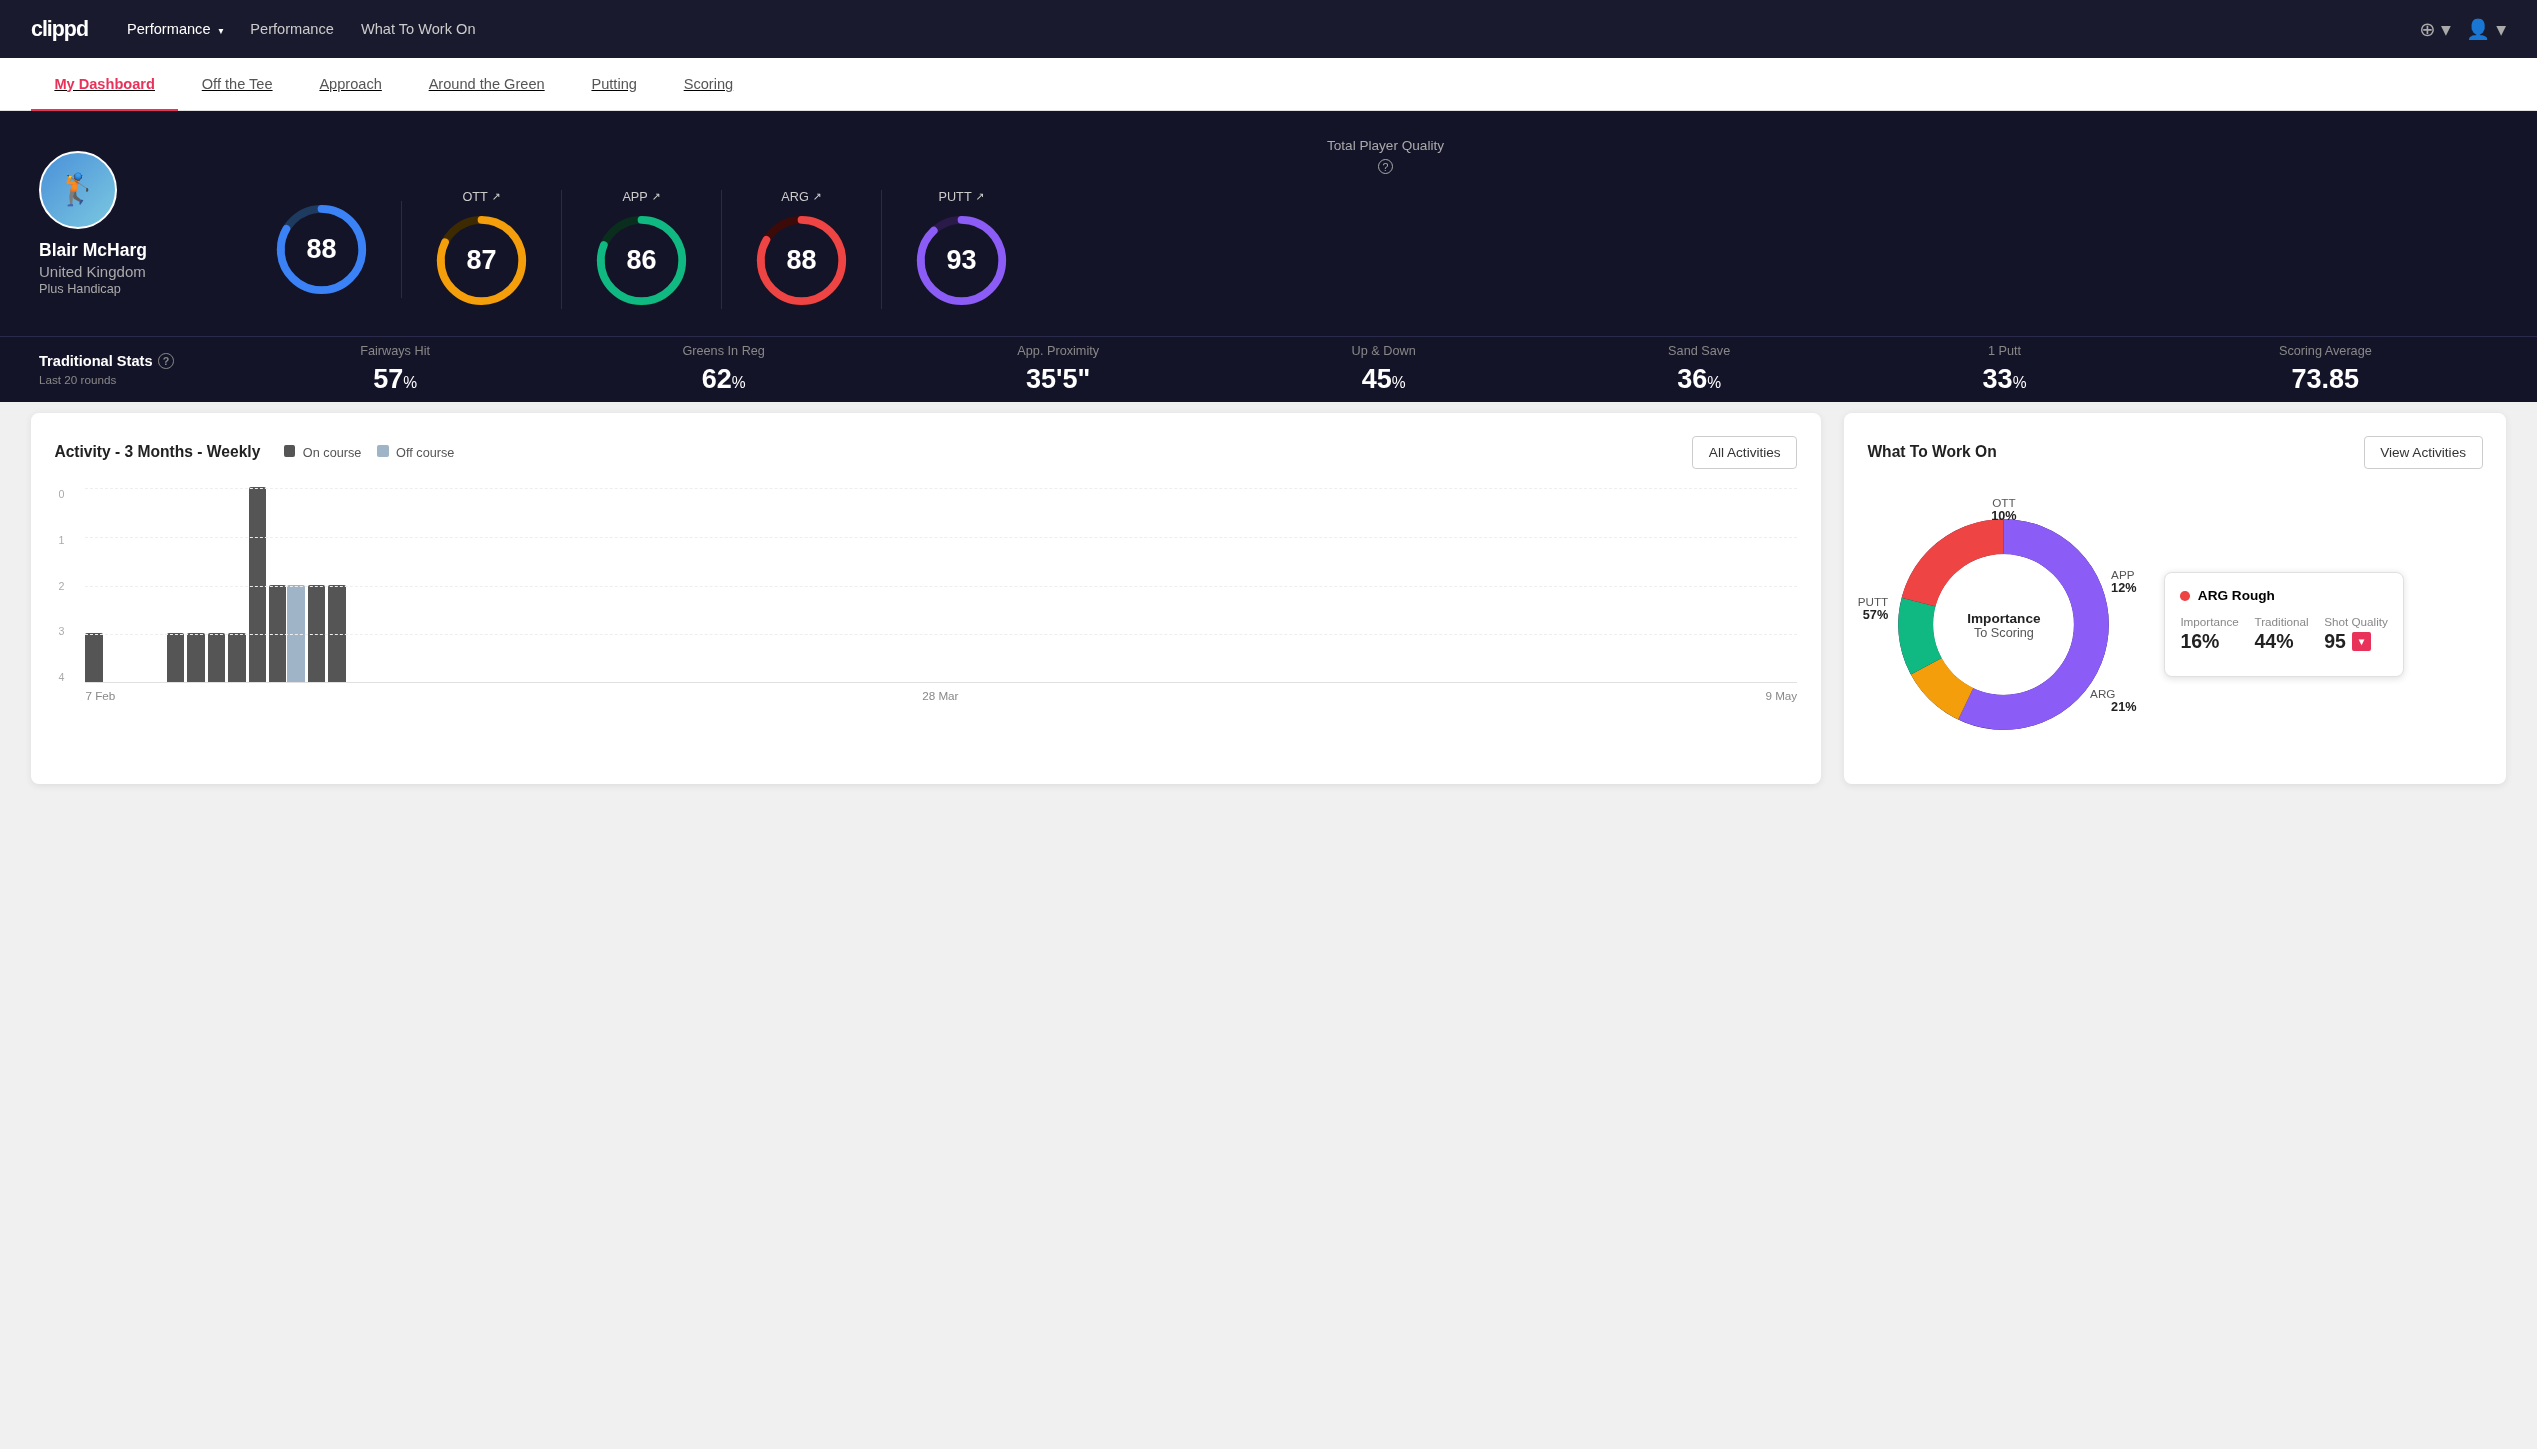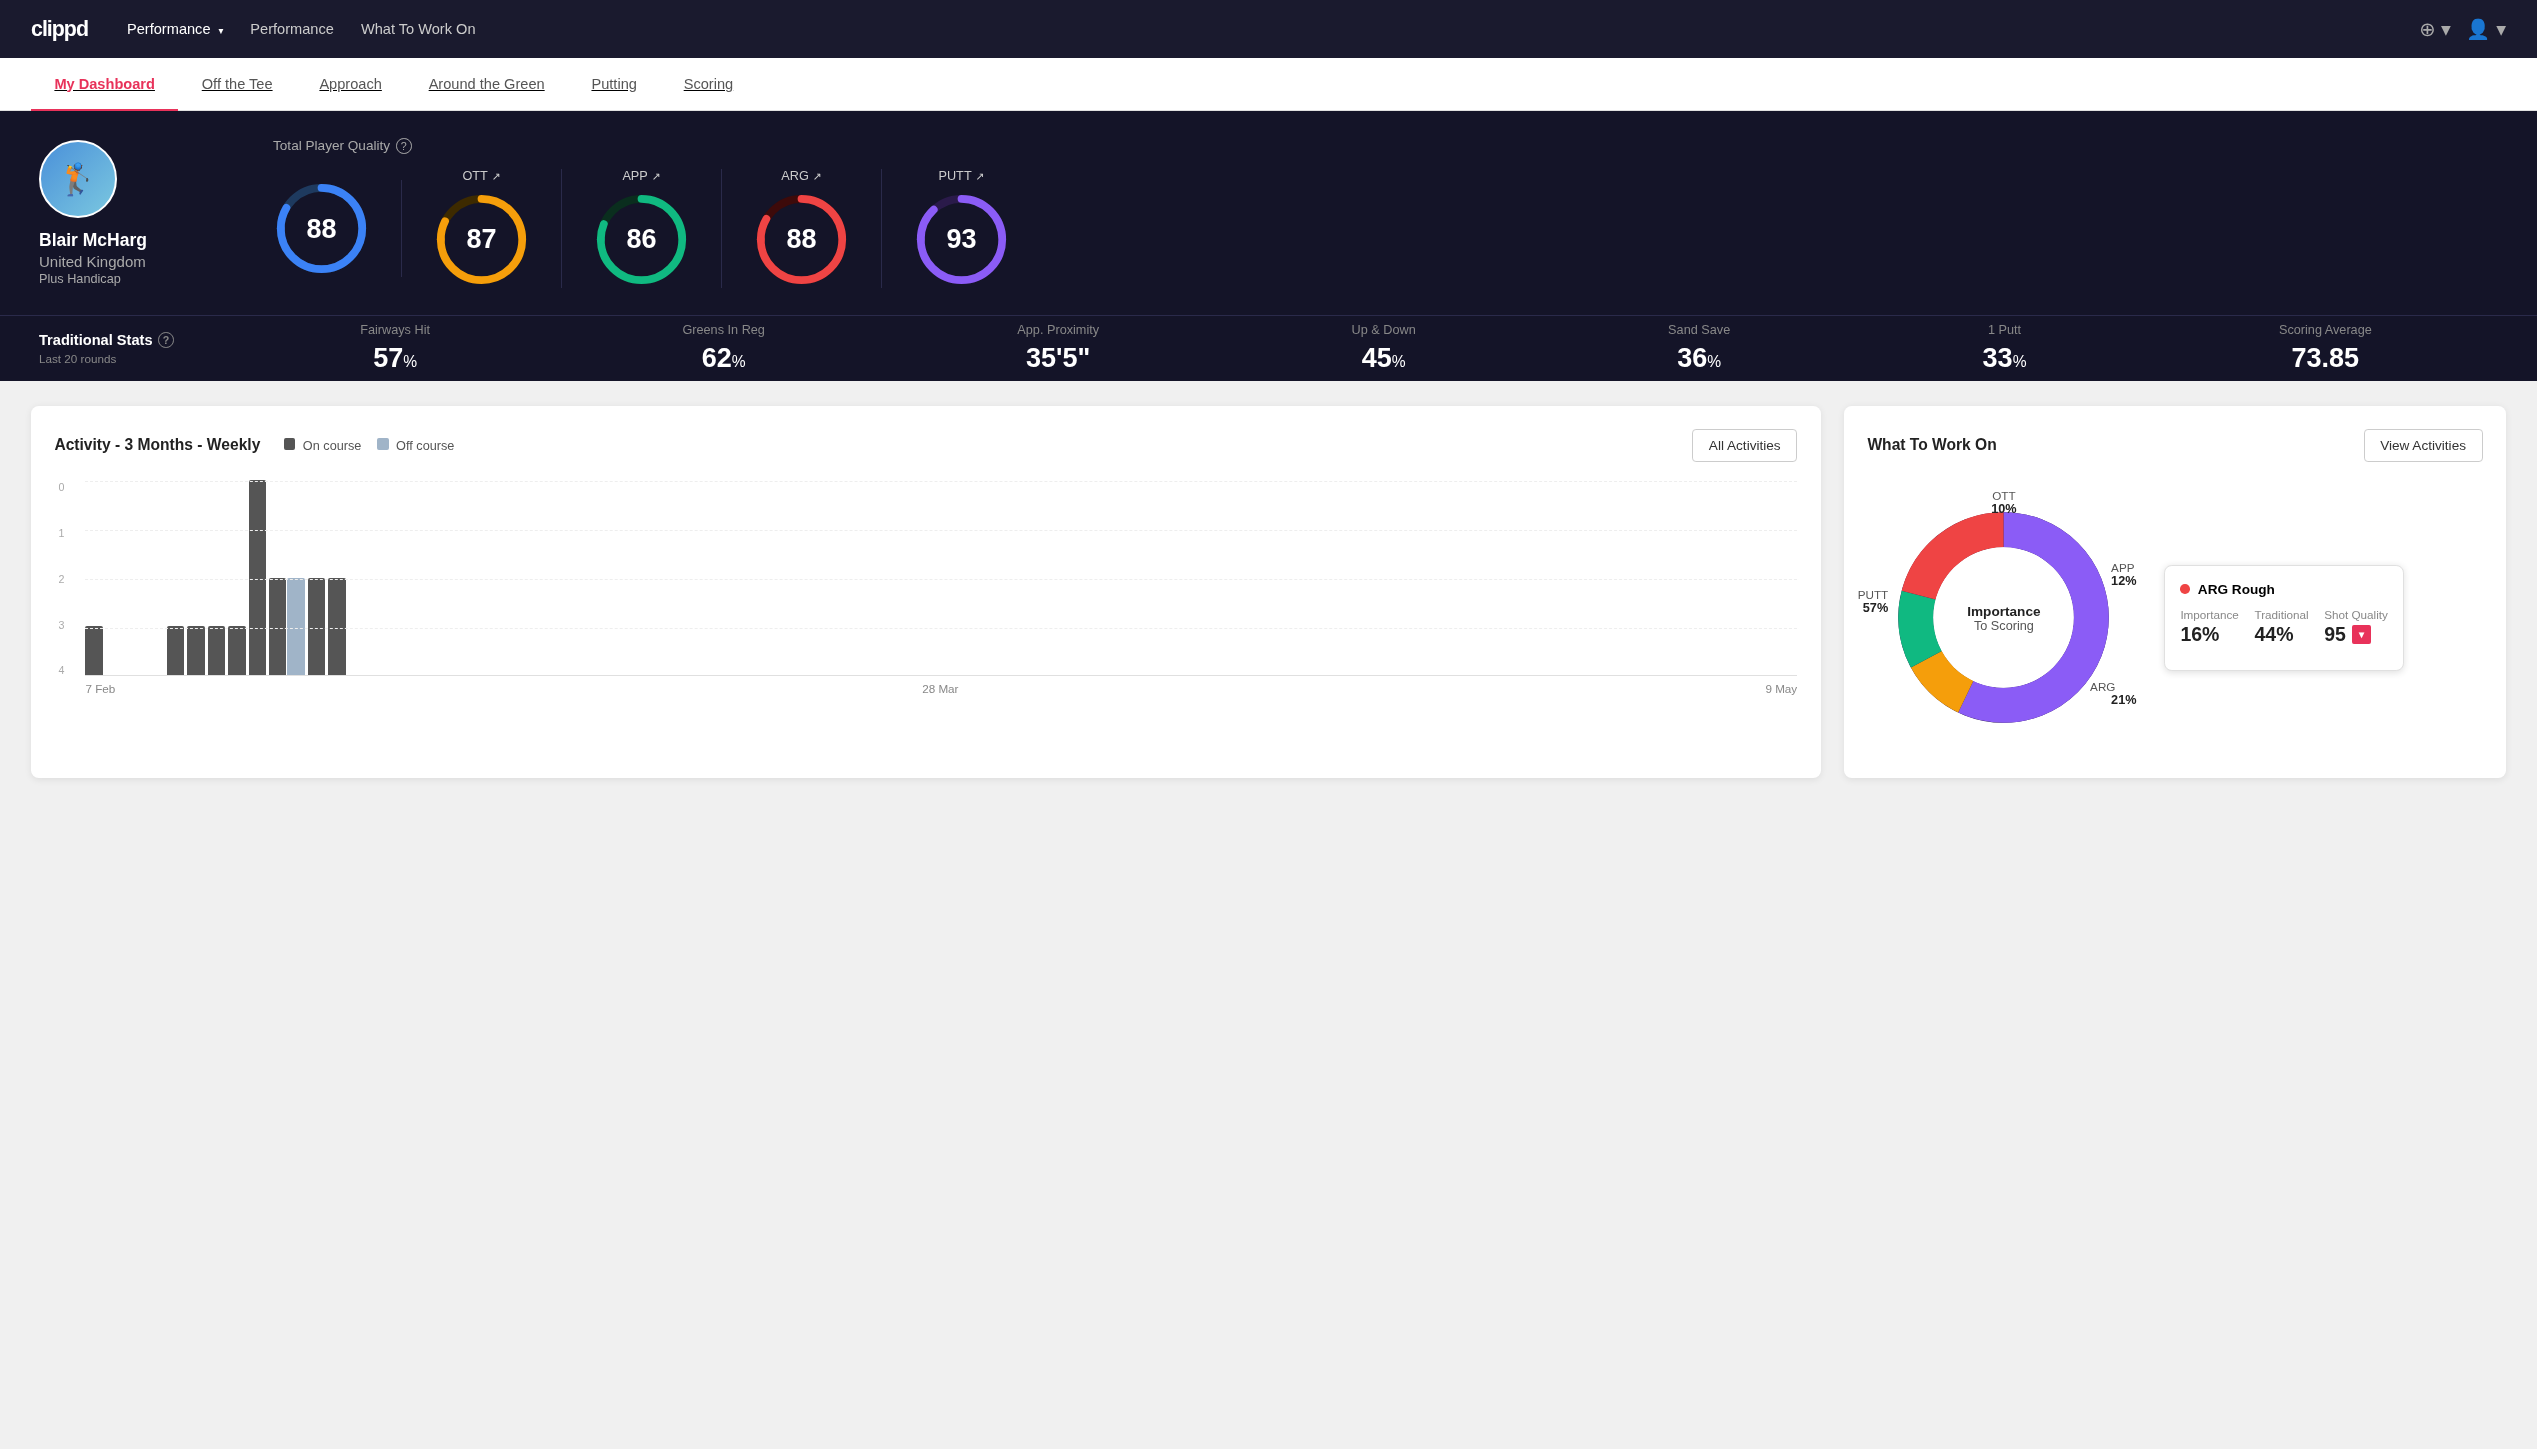--- a/index.html
+++ b/index.html
@@ -87,20 +87,21 @@
     .player-handicap { color: #aaa; font-size: 12.7px; margin-top: 1.9px; }
 
     .quality-section { flex: 1; }
     .quality-title {
       color: #aaa;
       font-size: 13.6px;
       margin-bottom: 15.6px;
       display: flex;
       align-items: center;
       gap: 5.8px;
+      flex-direction: column;
     }
     .quality-title .help-icon {
       width: 15.6px; height: 15.6px;
       border-radius: 50%;
       border: 1px solid #aaa;
       display: inline-flex;
       align-items: center;
       justify-content: center;
       font-size: 10.7px;
       color: #aaa;
@@ -168,21 +169,21 @@
       display: flex;
       justify-content: space-around;
     }
     .stat-item { text-align: center; }
     .stat-label { color: #888; font-size: 12.7px; margin-bottom: 5.8px; }
     .stat-value { color: #fff; font-size: 27px; font-weight: 700; }
     .stat-unit { font-size: 15.6px; font-weight: 400; }
 
     
     .main-content {
-      padding: 25px 31px;
+      padding: 11px 31px;
       display: flex;
       gap: 23.4px;
     }
 
     
     .card {
       background: #fff;
       border-radius: 7.8px;
       box-shadow: 0 1.9px 7.8px rgba(0,0,0,0.08);
       padding: 23.4px;

